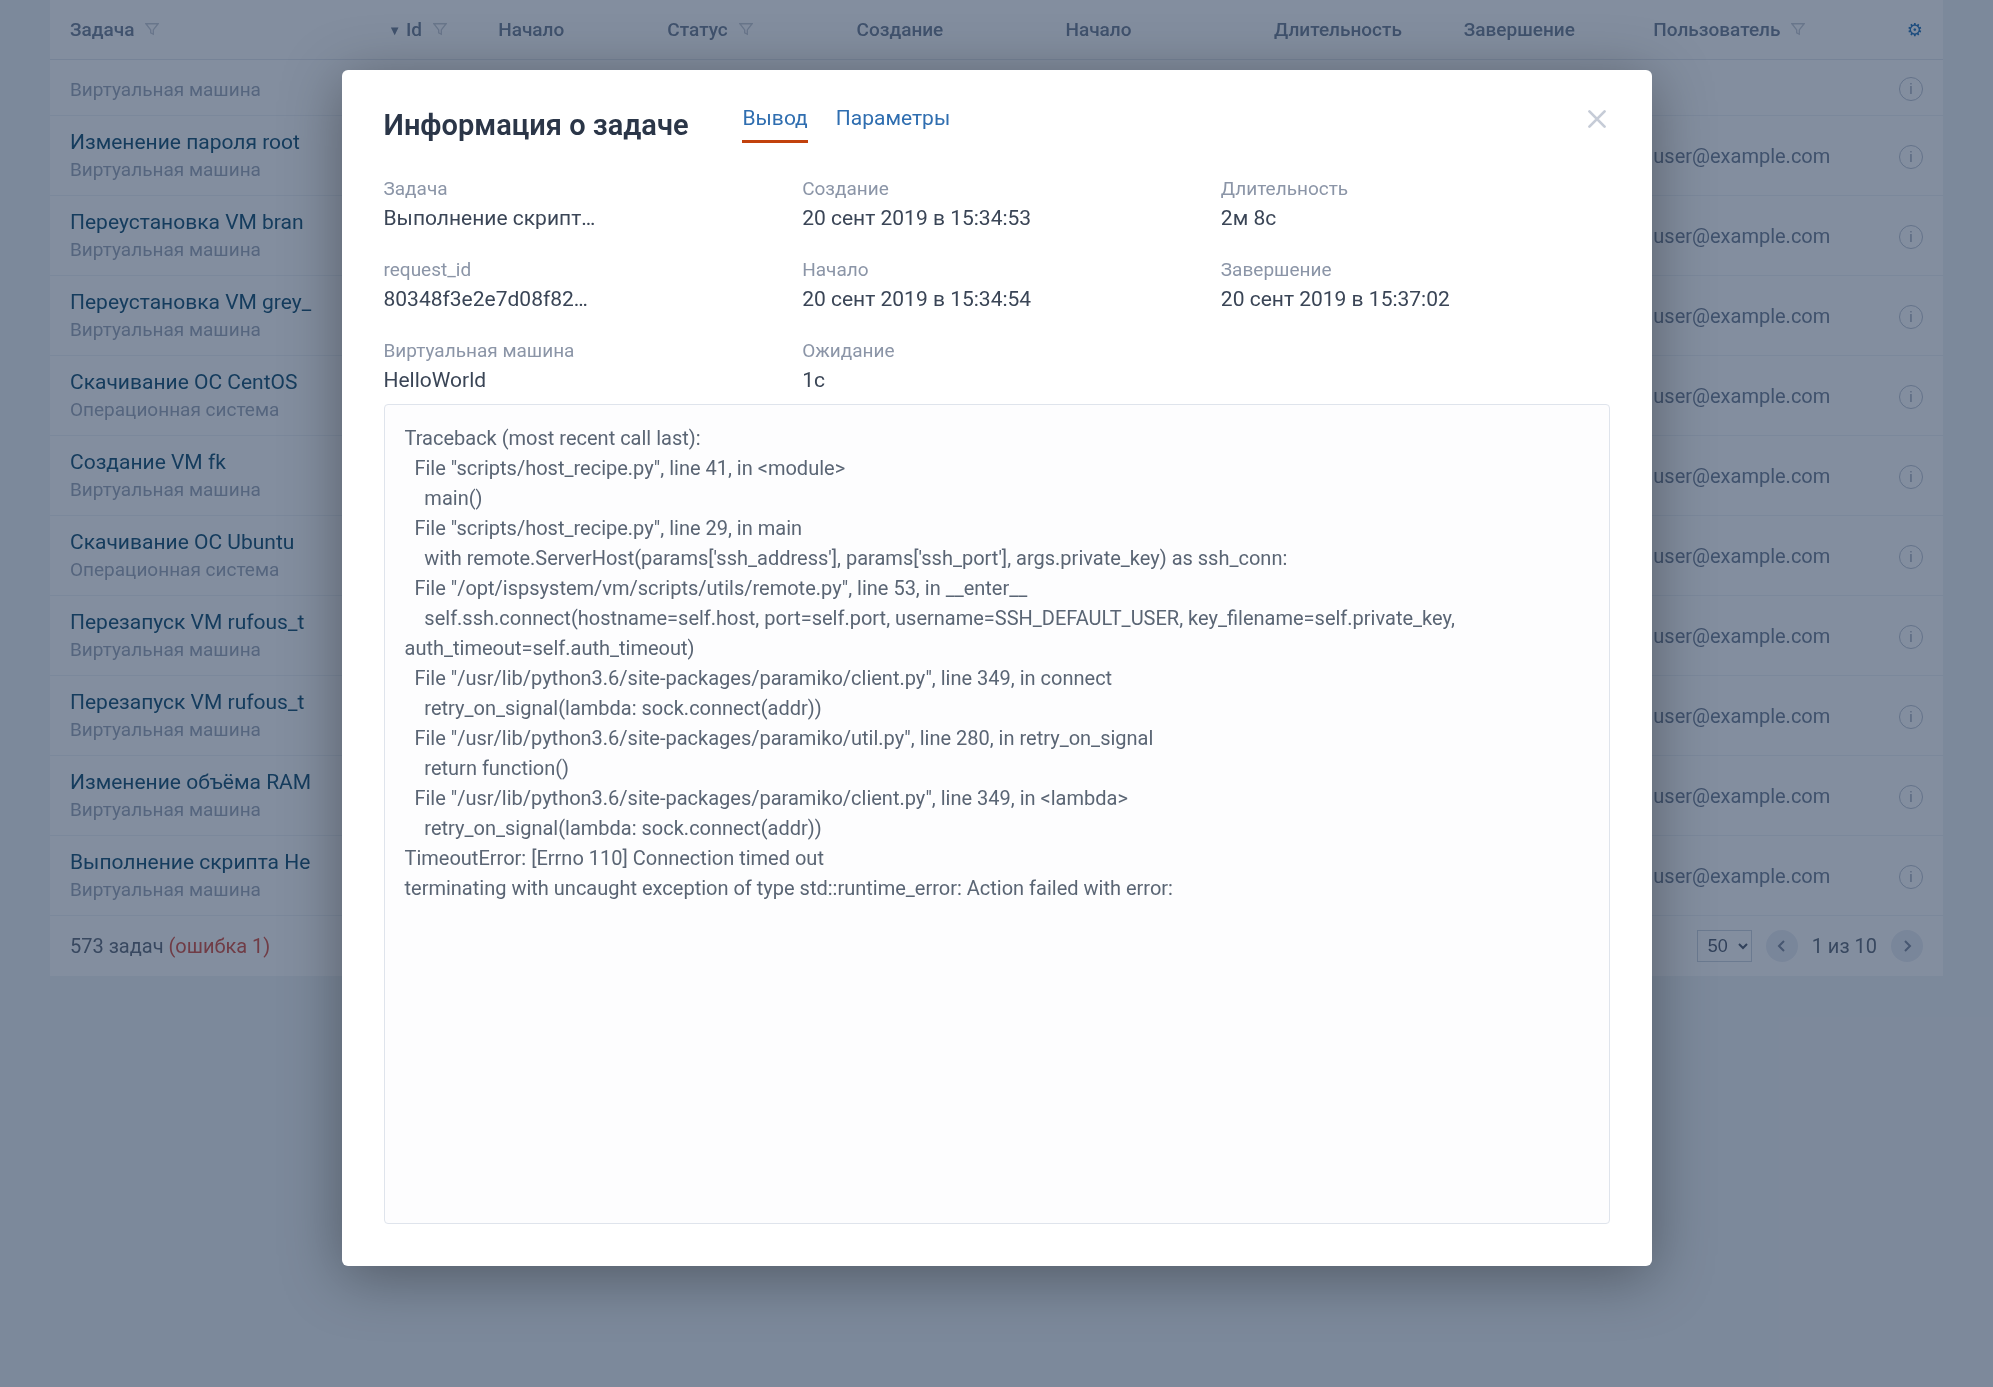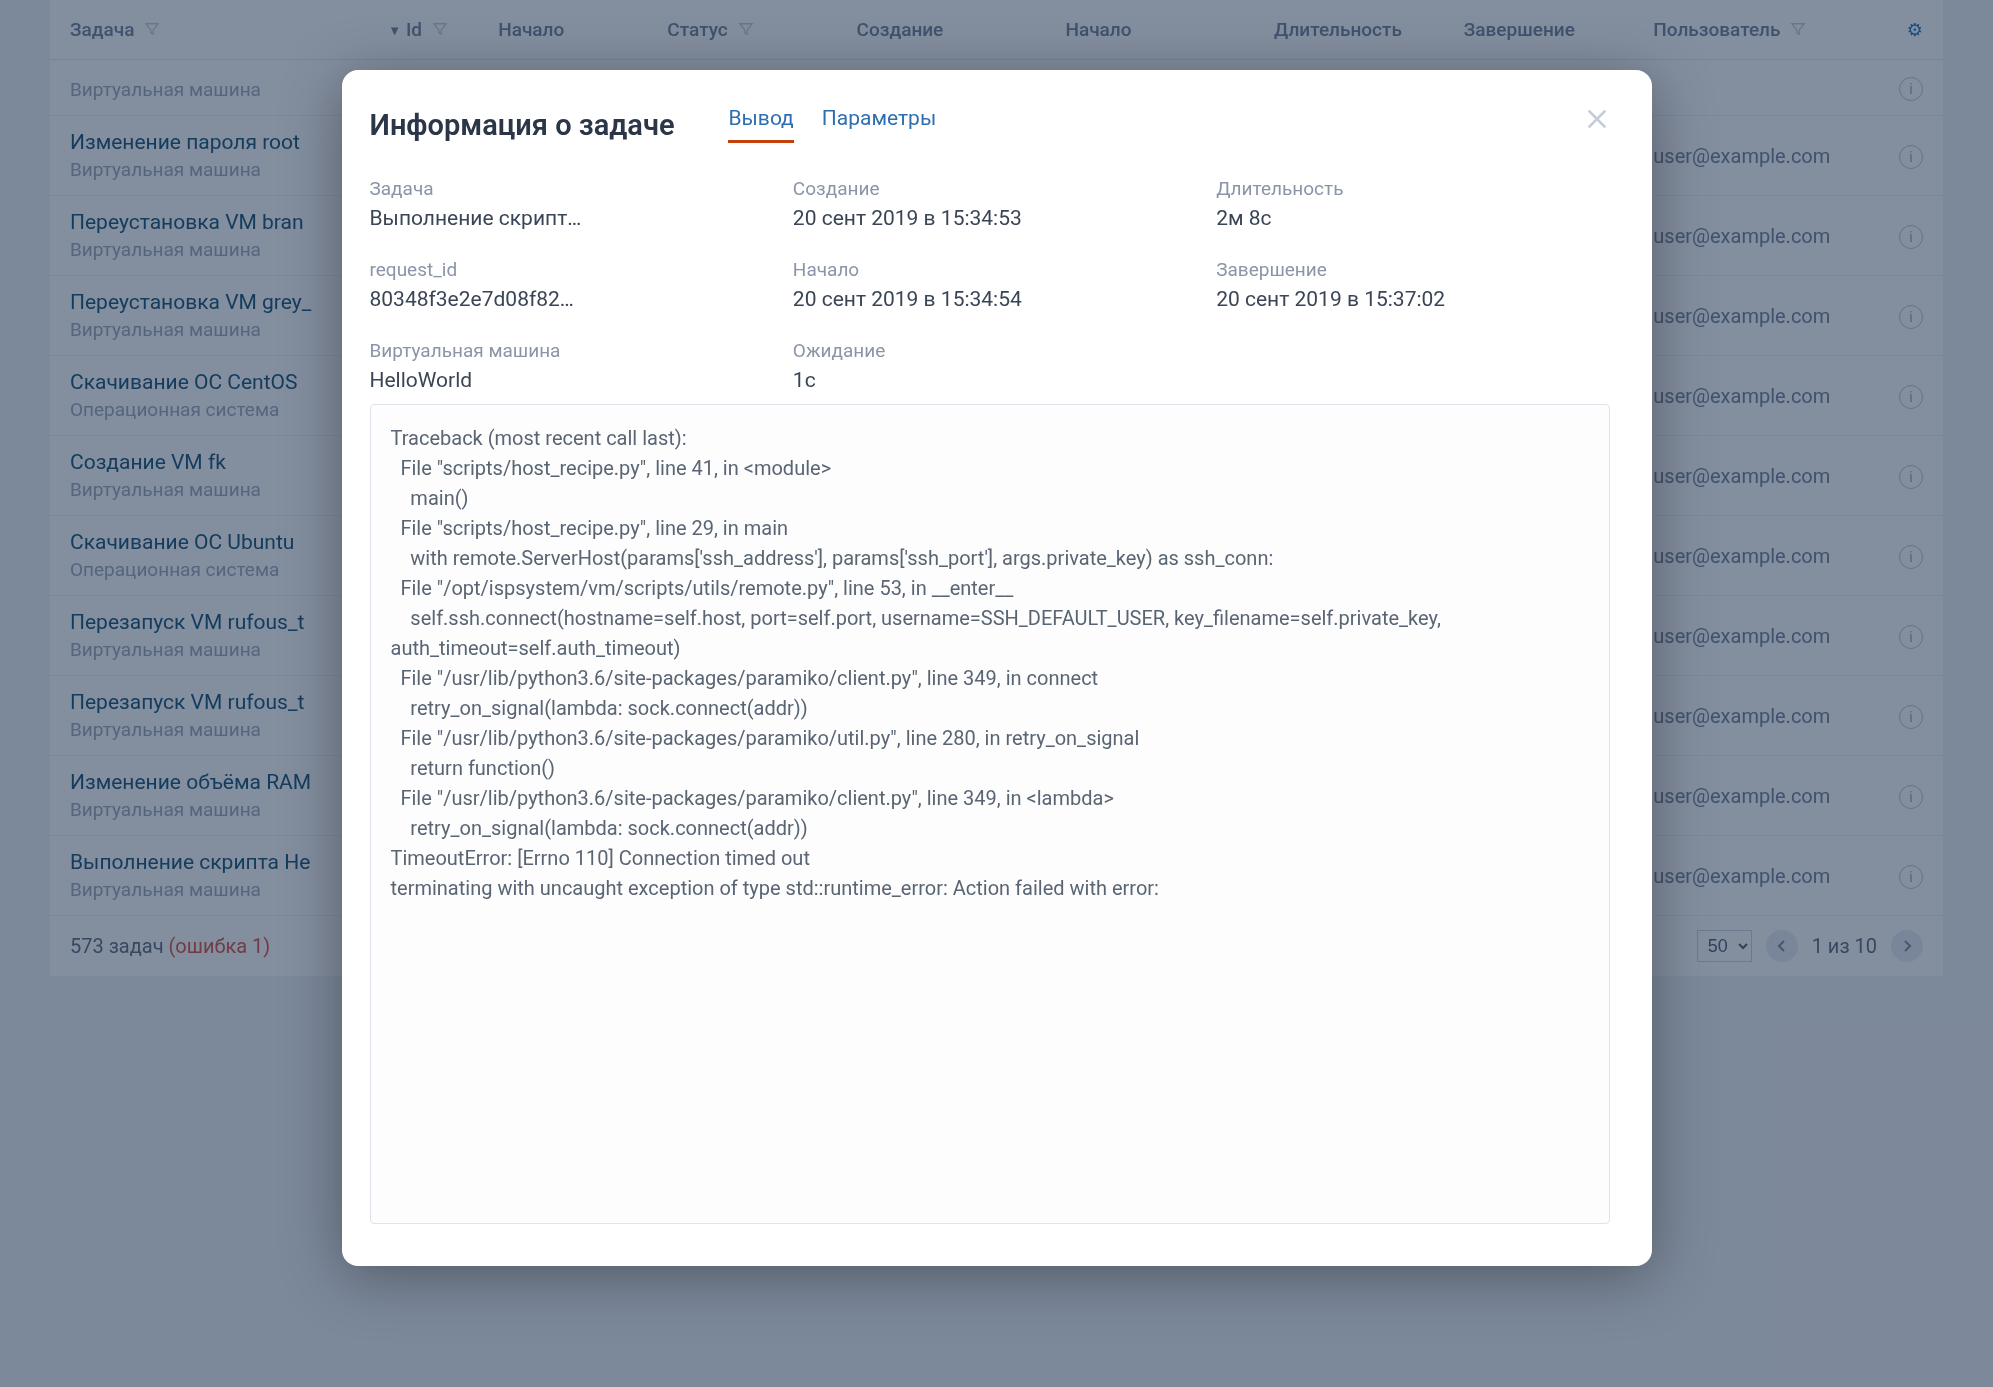--- a/index.html
+++ b/index.html
@@ -129,23 +129,23 @@
     }
     
     .modal {
       position: absolute;
       z-index: 20;
       top: 70px;
       left: 50%;
       transform: translateX(-50%);
       width: 1310px;
       background: #fff;
-      border-radius: 16px;
+      border-radius: 6px;
       box-shadow: 0 10px 60px rgba(0,0,0,0.35);
-      padding: 36px 42px 42px 28px;
+      padding: 36px 42px 42px 42px;
     }
     .modal-header {
       display: flex;
       align-items: flex-start;
       justify-content: space-between;
     }
     .modal-header-left {
       display: flex;
       align-items: center;
       gap: 54px;

